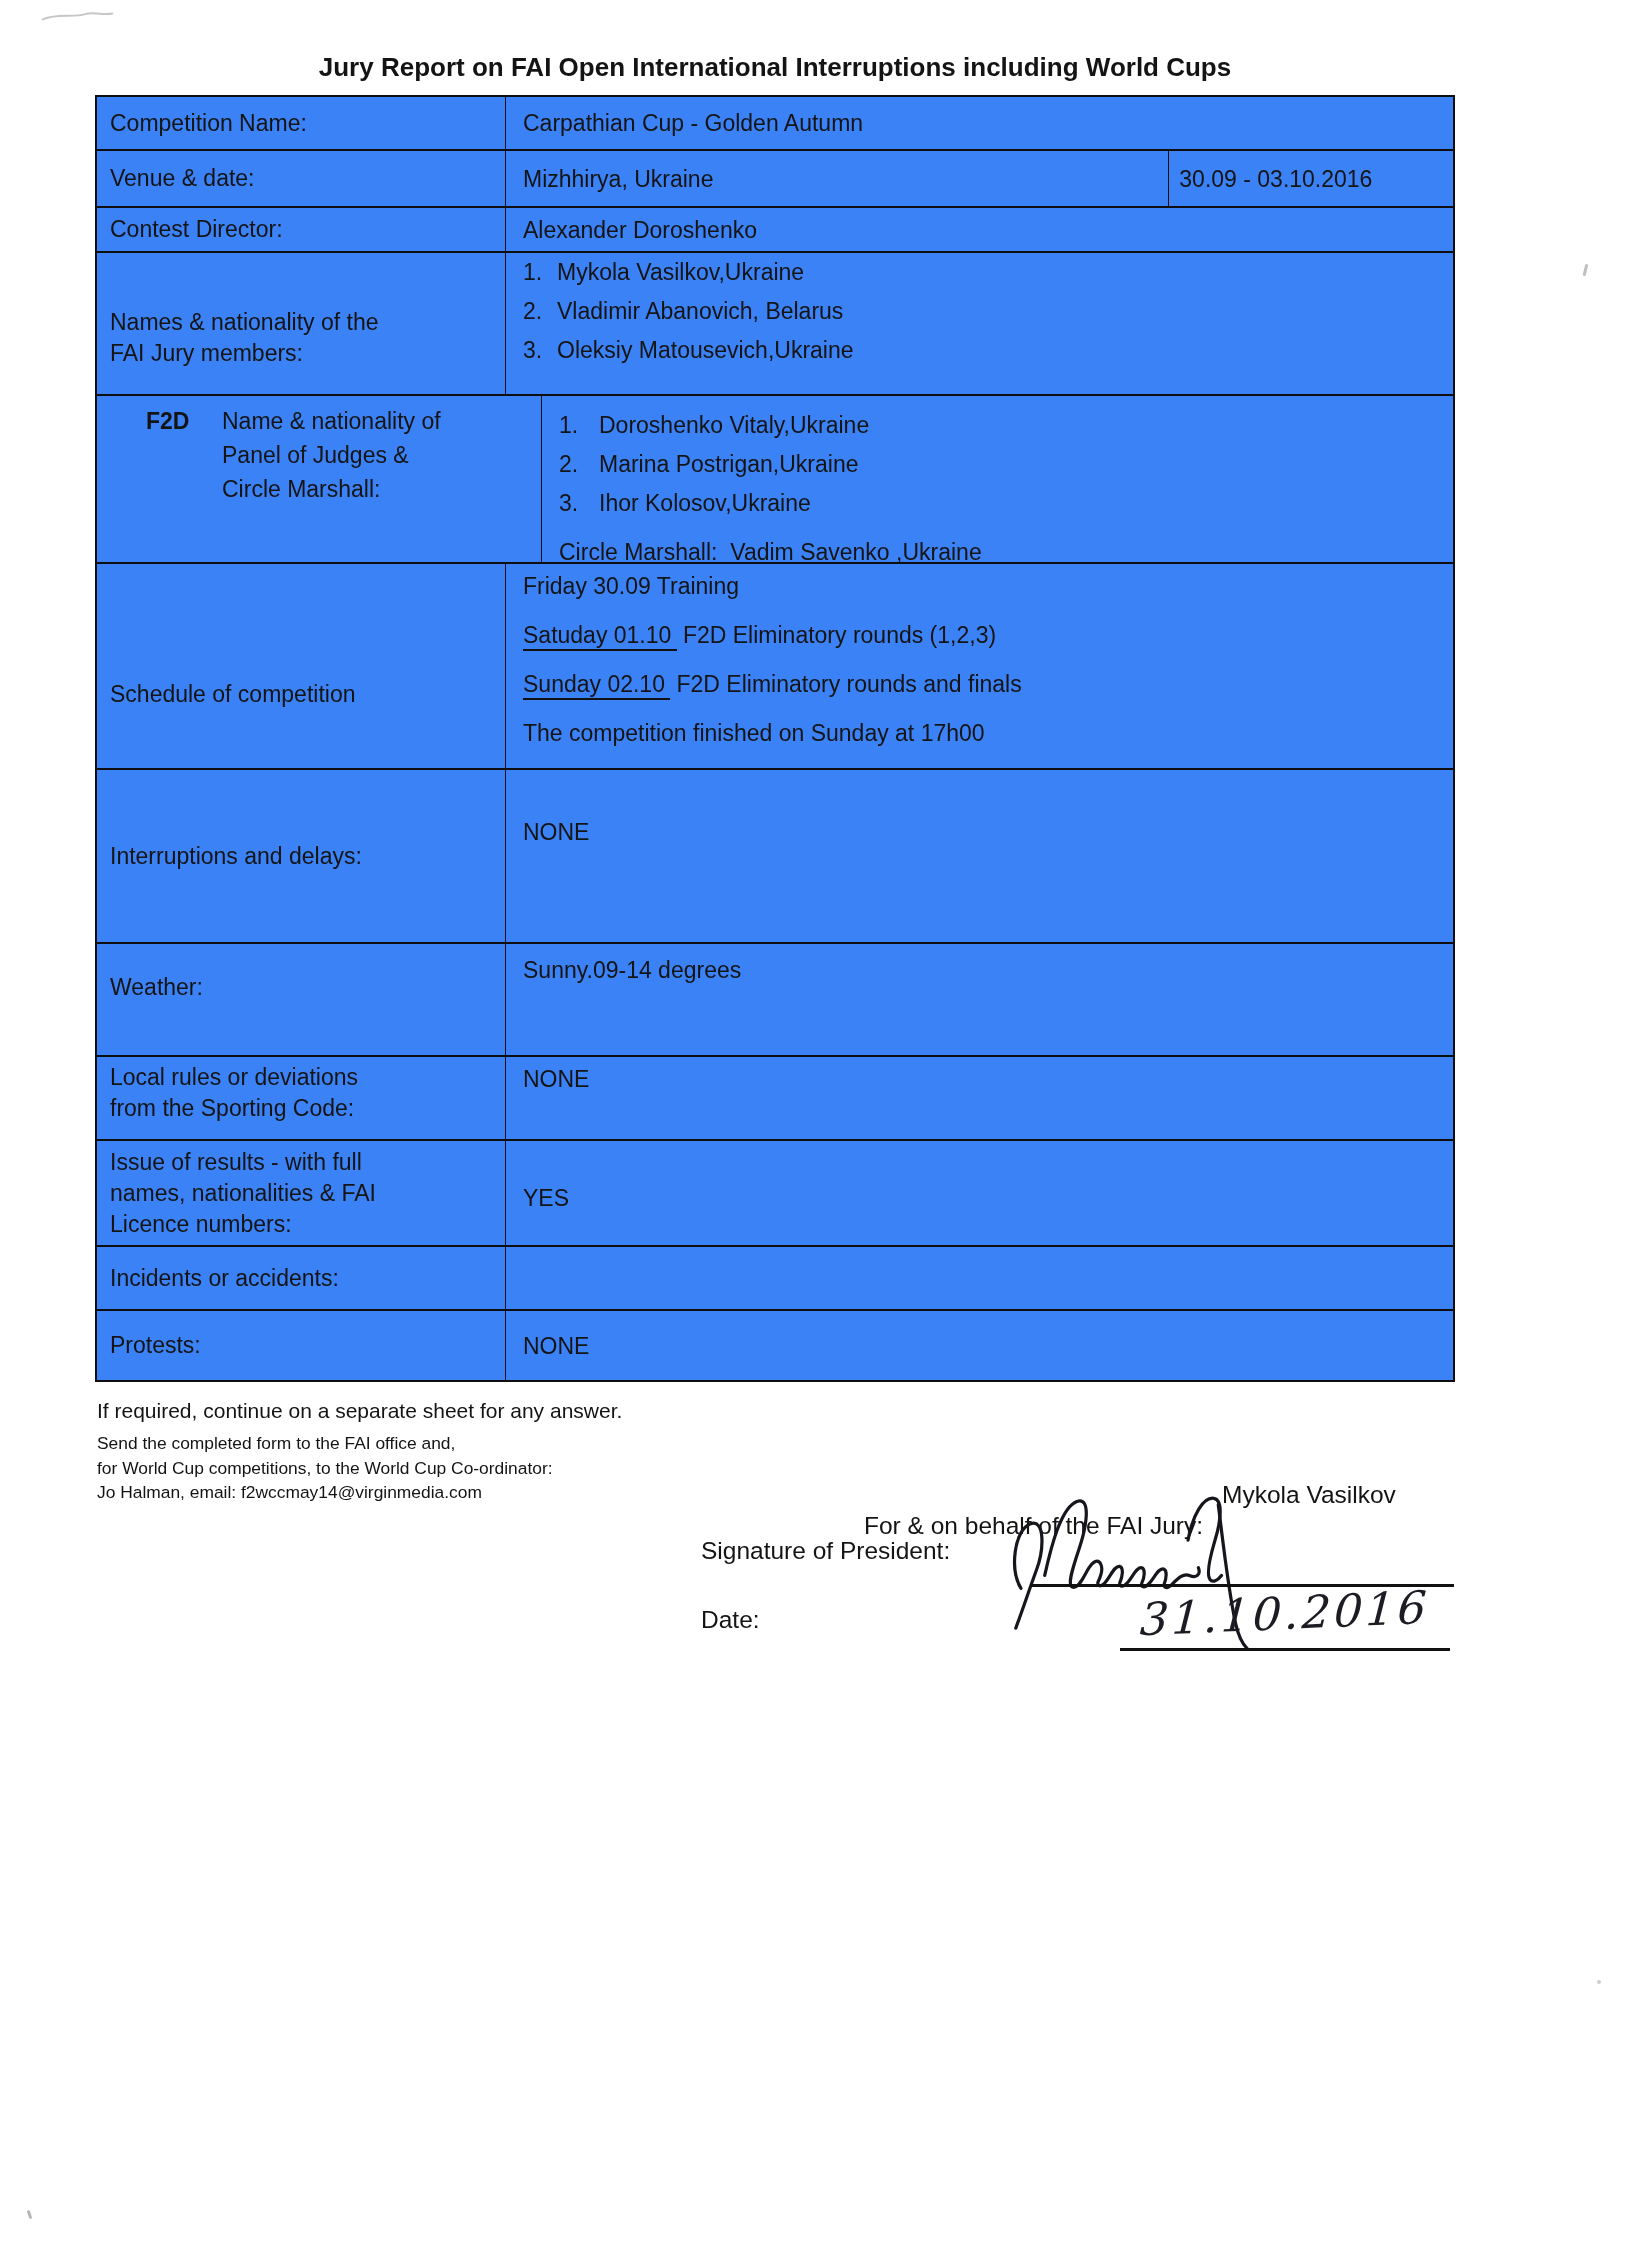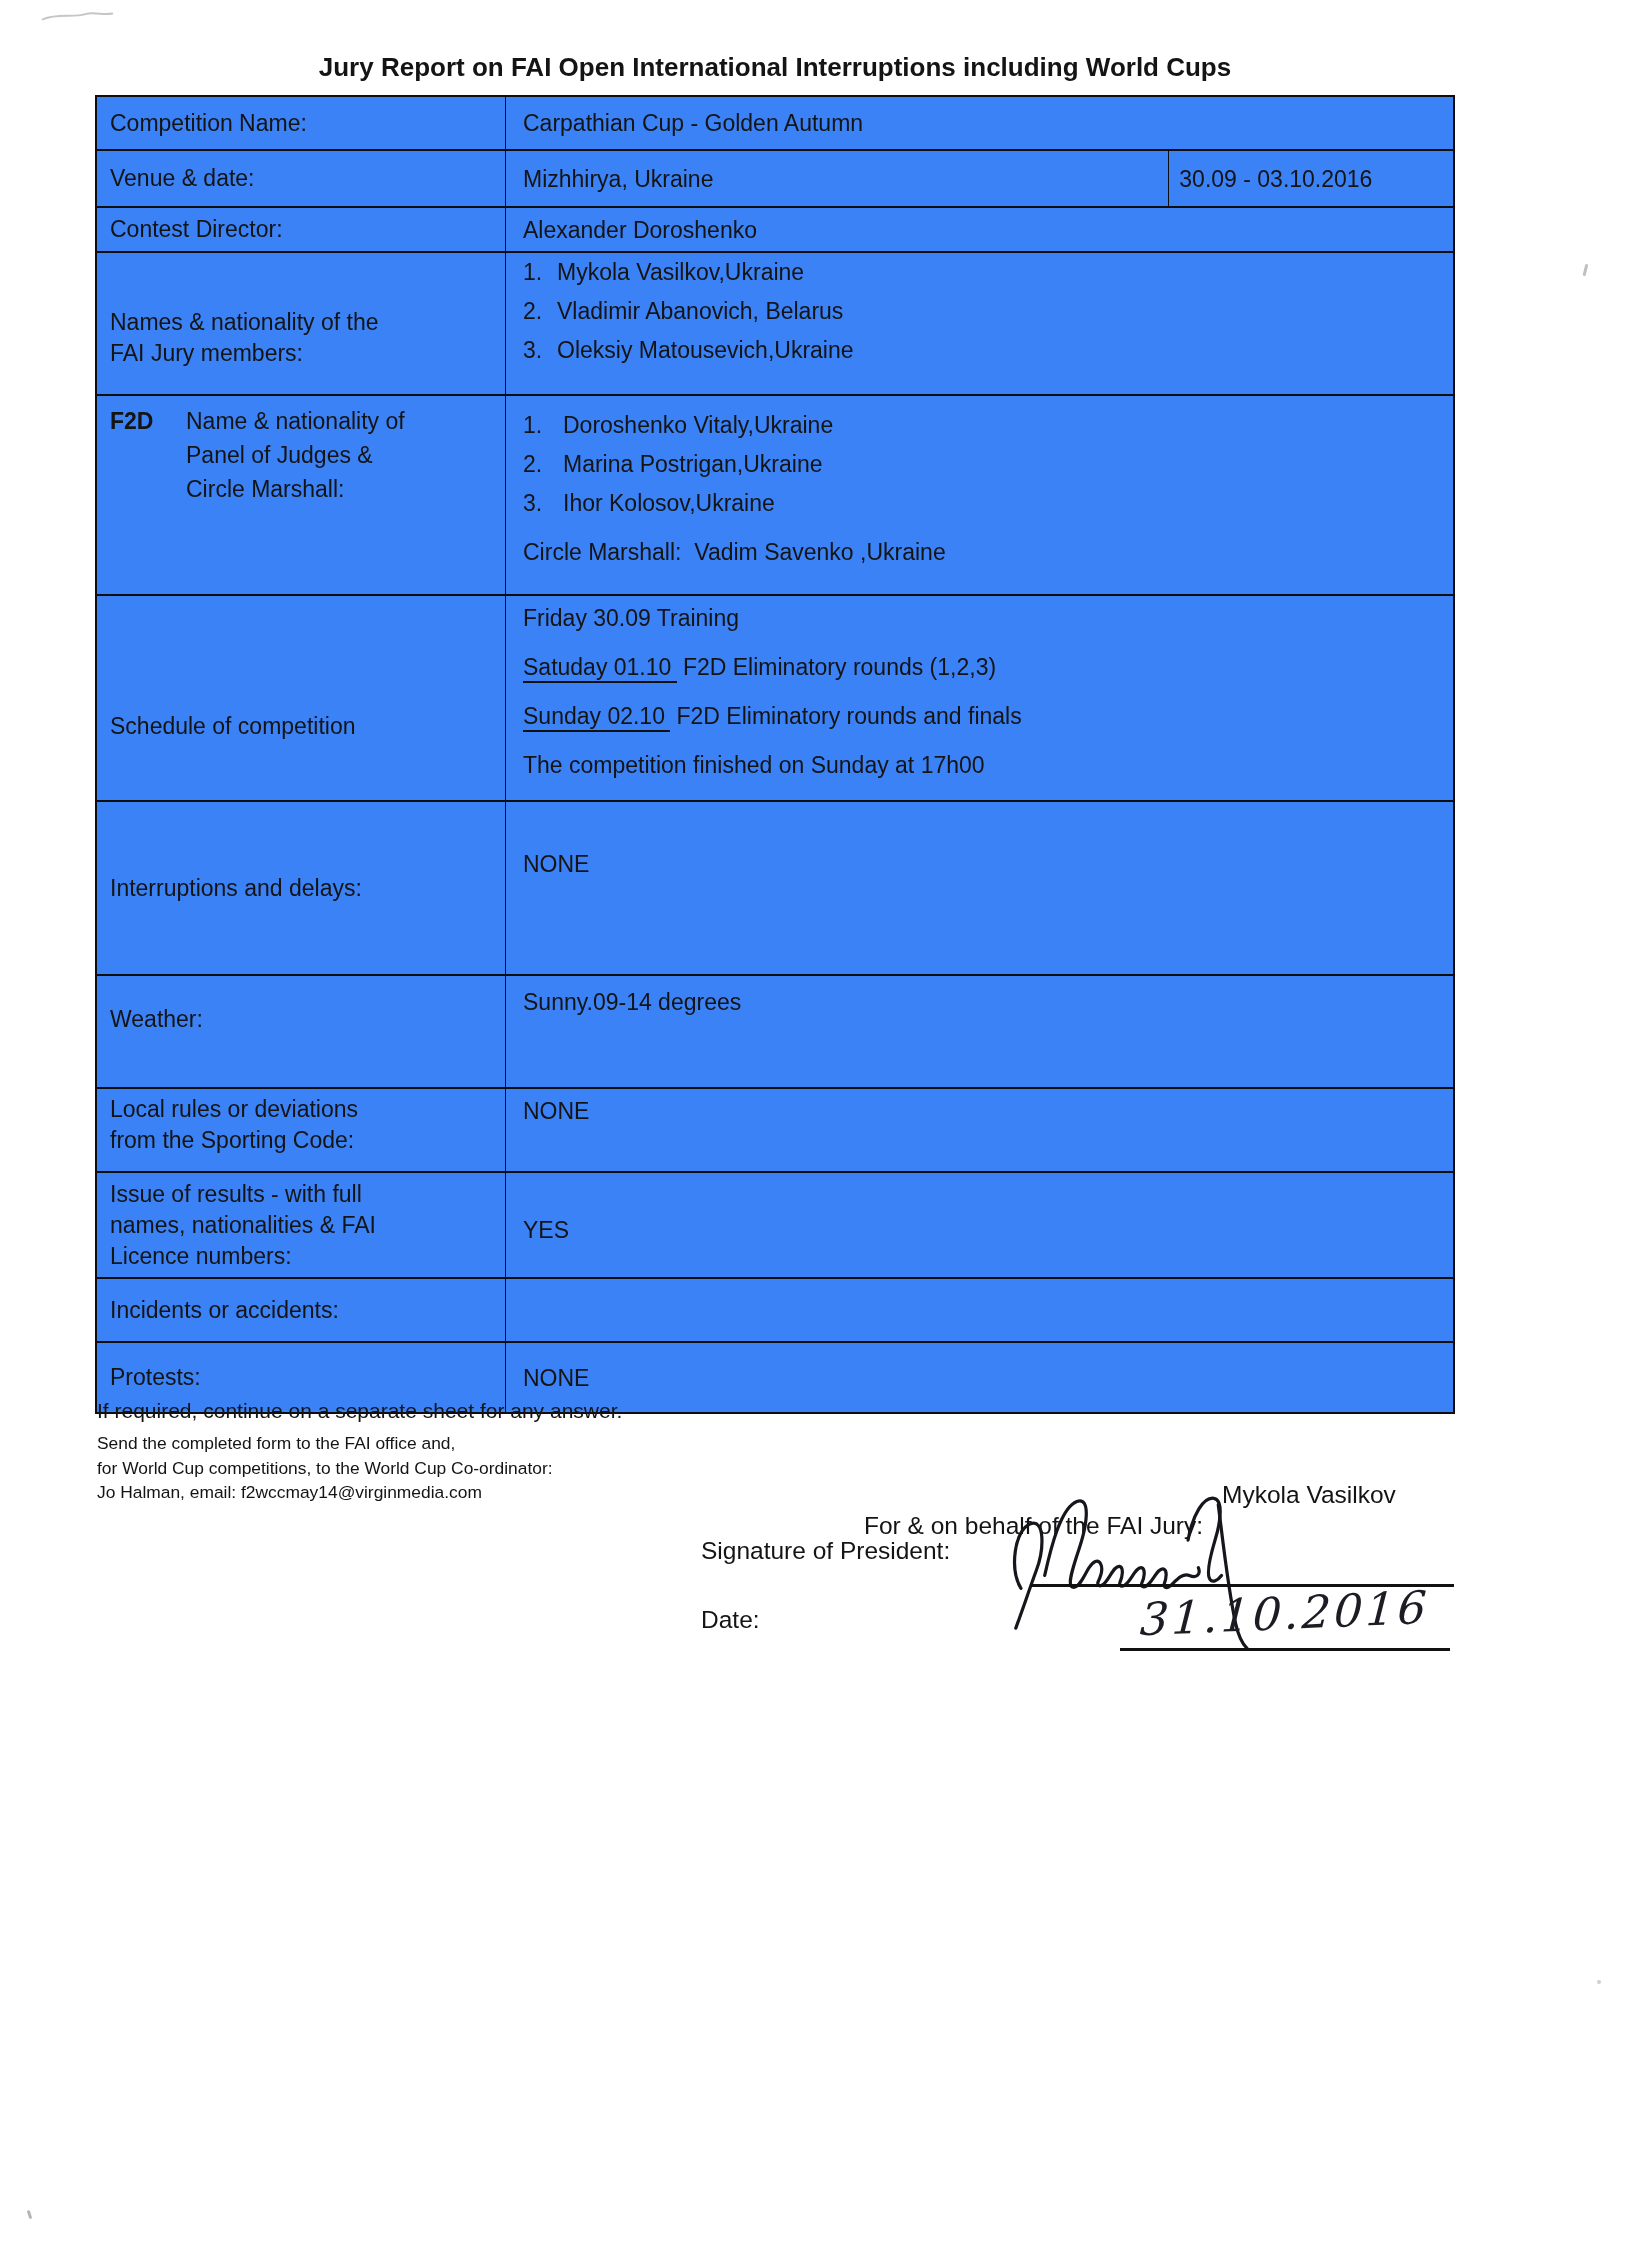--- a/index.html
+++ b/index.html
@@ -21,21 +21,21 @@
   .label-cell{
     flex:0 0 408px;width:408px;box-sizing:border-box;padding-left:13px;padding-right:6.4px;
     font-size:23px;line-height:31px;display:flex;flex-direction:column;justify-content:center;
   }
   .value-cell{
     flex:1;box-sizing:border-box;border-left:1.9px solid #0e0e0e;padding-left:17px;
     font-size:23px;line-height:26px;display:flex;flex-direction:column;justify-content:center;
     white-space:pre-wrap;
   }
   .r1{height:52px;} .r2{height:57px;} .r3{height:45px;} .r4{height:143px;}
-  .r5{height:200px;} .r6{height:206px;} .r7{height:174px;} .r8{height:113px;}
+  .r5{height:168px;padding-left:36px;} .r6{height:206px;} .r7{height:174px;} .r8{height:113px;}
   .r9{height:84px;} .r10{height:106px;} .r11{height:64px;} .r12{height:71px;}
 
   .r2 .value-cell{padding:0;flex-direction:row;}
   .venue-sub{flex:0 0 662px;box-sizing:border-box;padding-left:17px;display:flex;align-items:center;}
   .date-sub{flex:1;box-sizing:border-box;border-left:1.9px solid #0e0e0e;padding-left:10.3px;display:flex;align-items:center;}
   .r4 .label-cell{justify-content:flex-start;padding-top:54px;}
   .r4 .value-cell{justify-content:flex-start;padding-top:6.4px;}
   .r5 .label-cell{justify-content:flex-start;padding-top:7.7px;}
   .r5 .value-cell{justify-content:flex-start;padding-top:15.5px;}
   .r6 .label-cell{justify-content:flex-start;padding-top:115px;}

